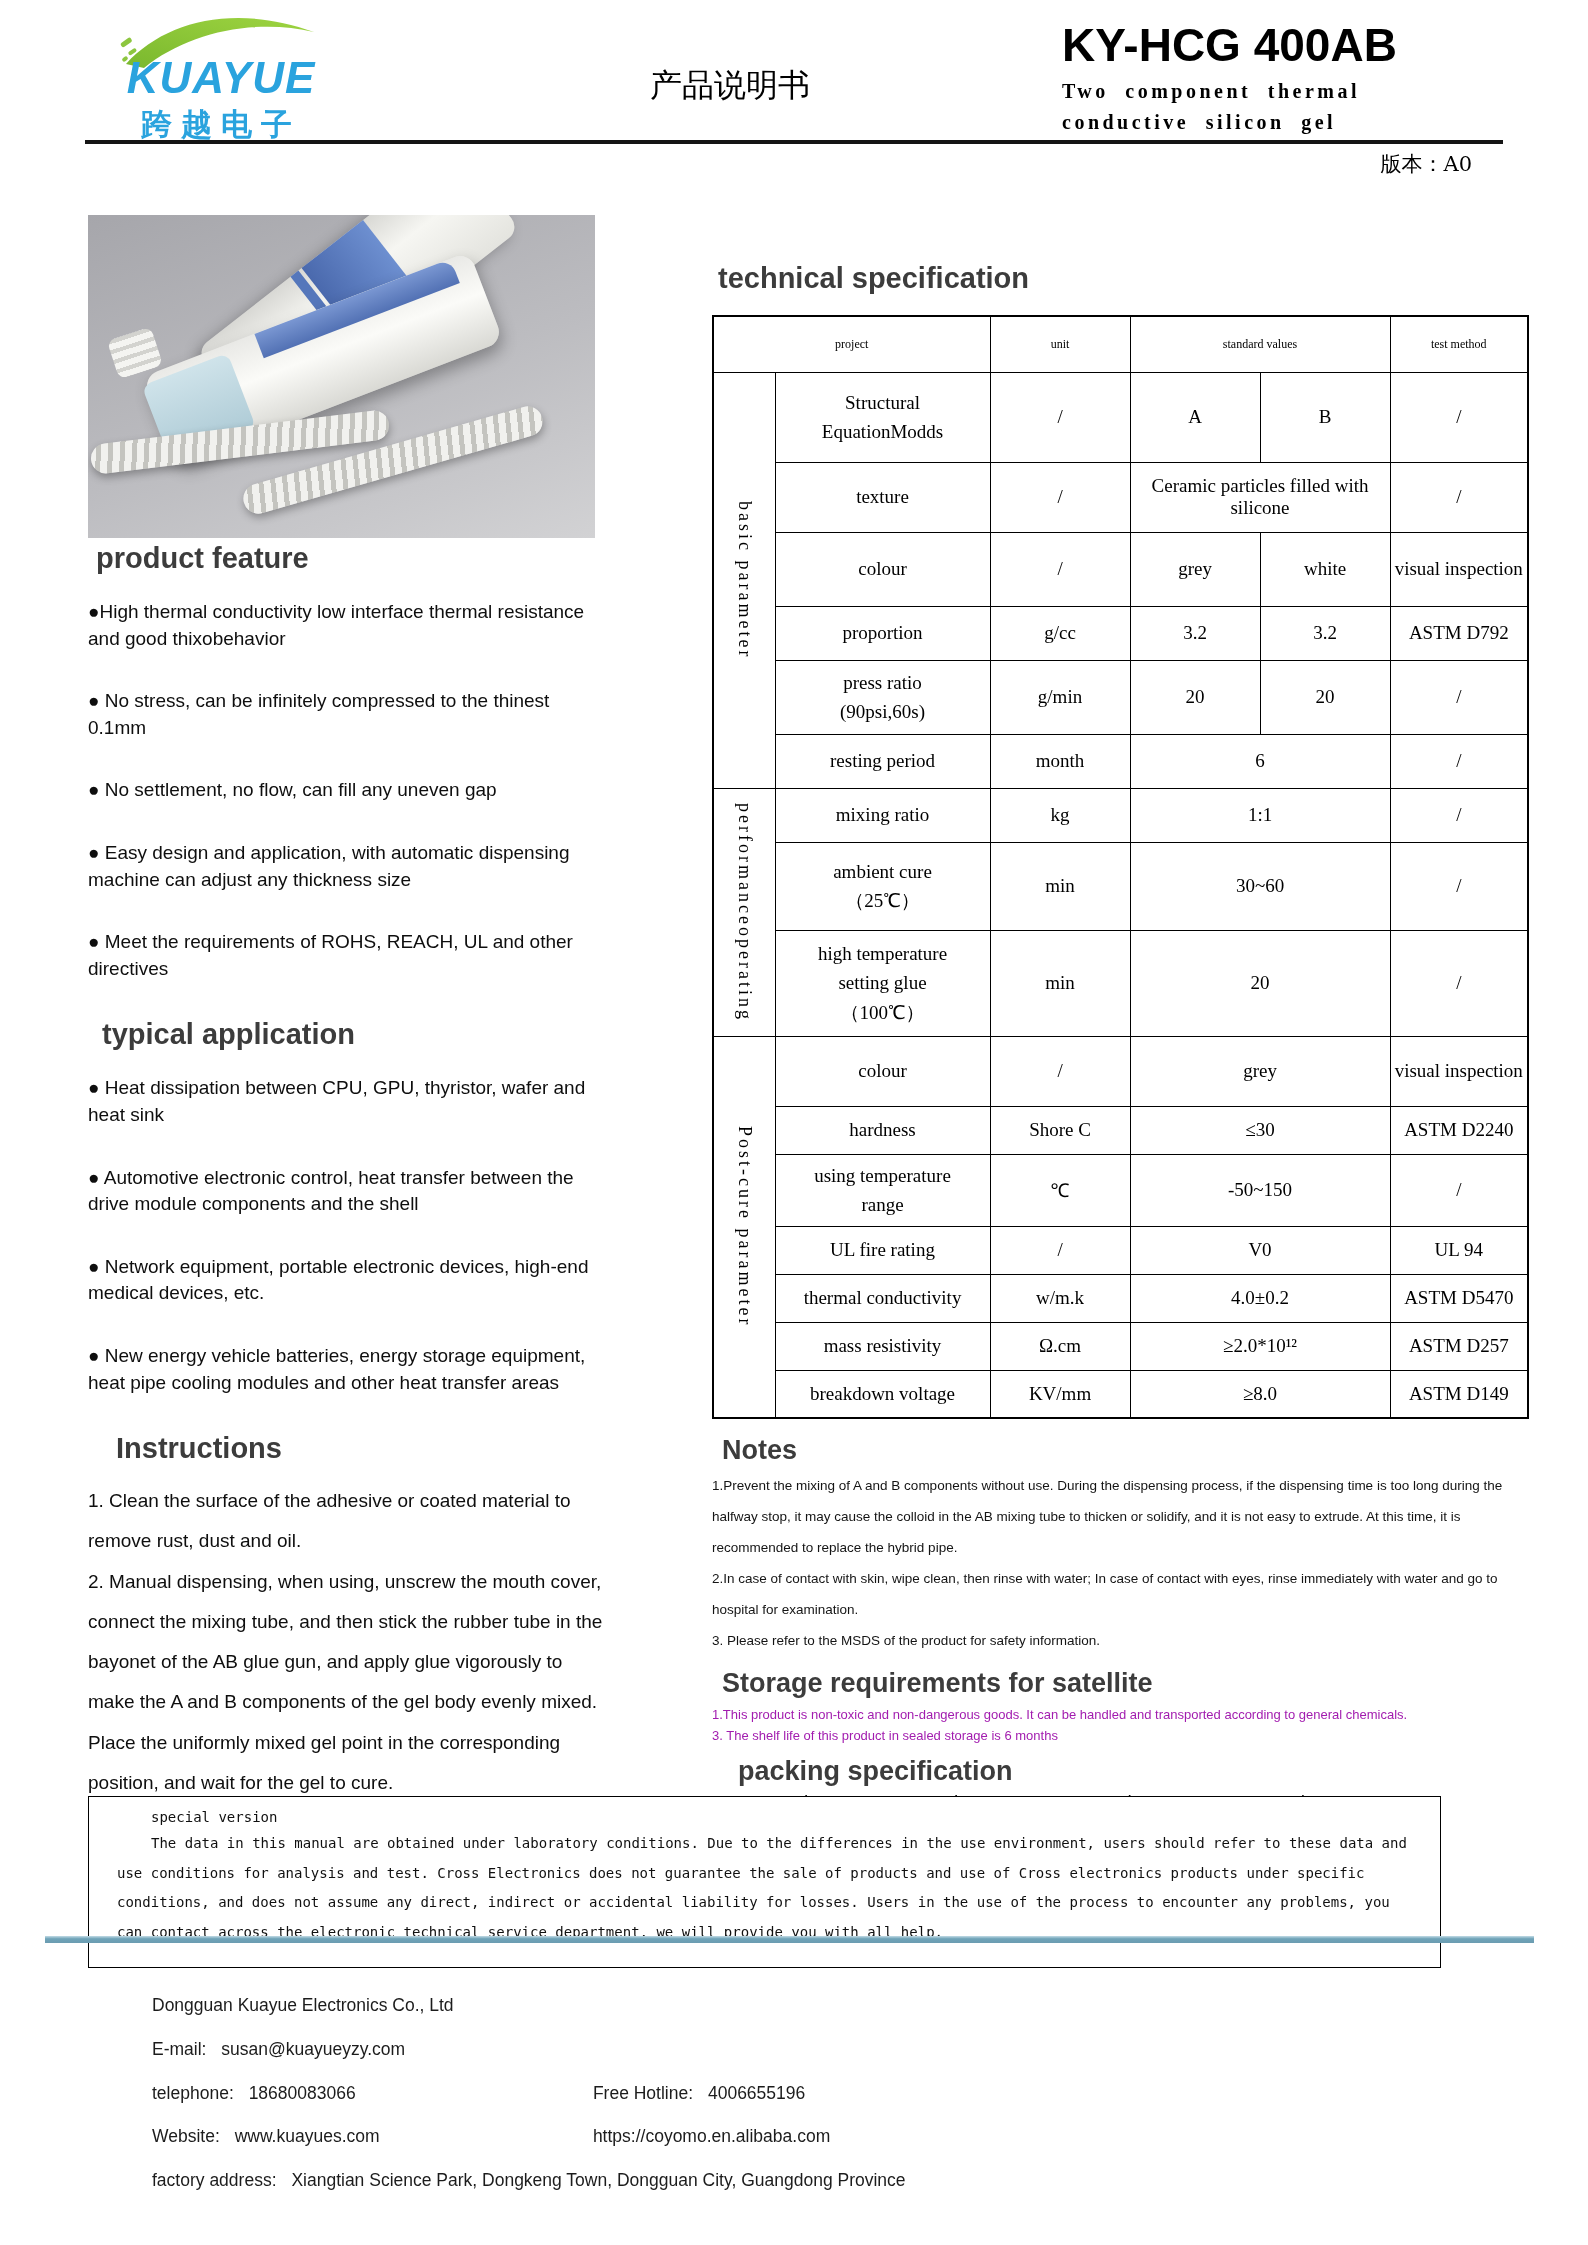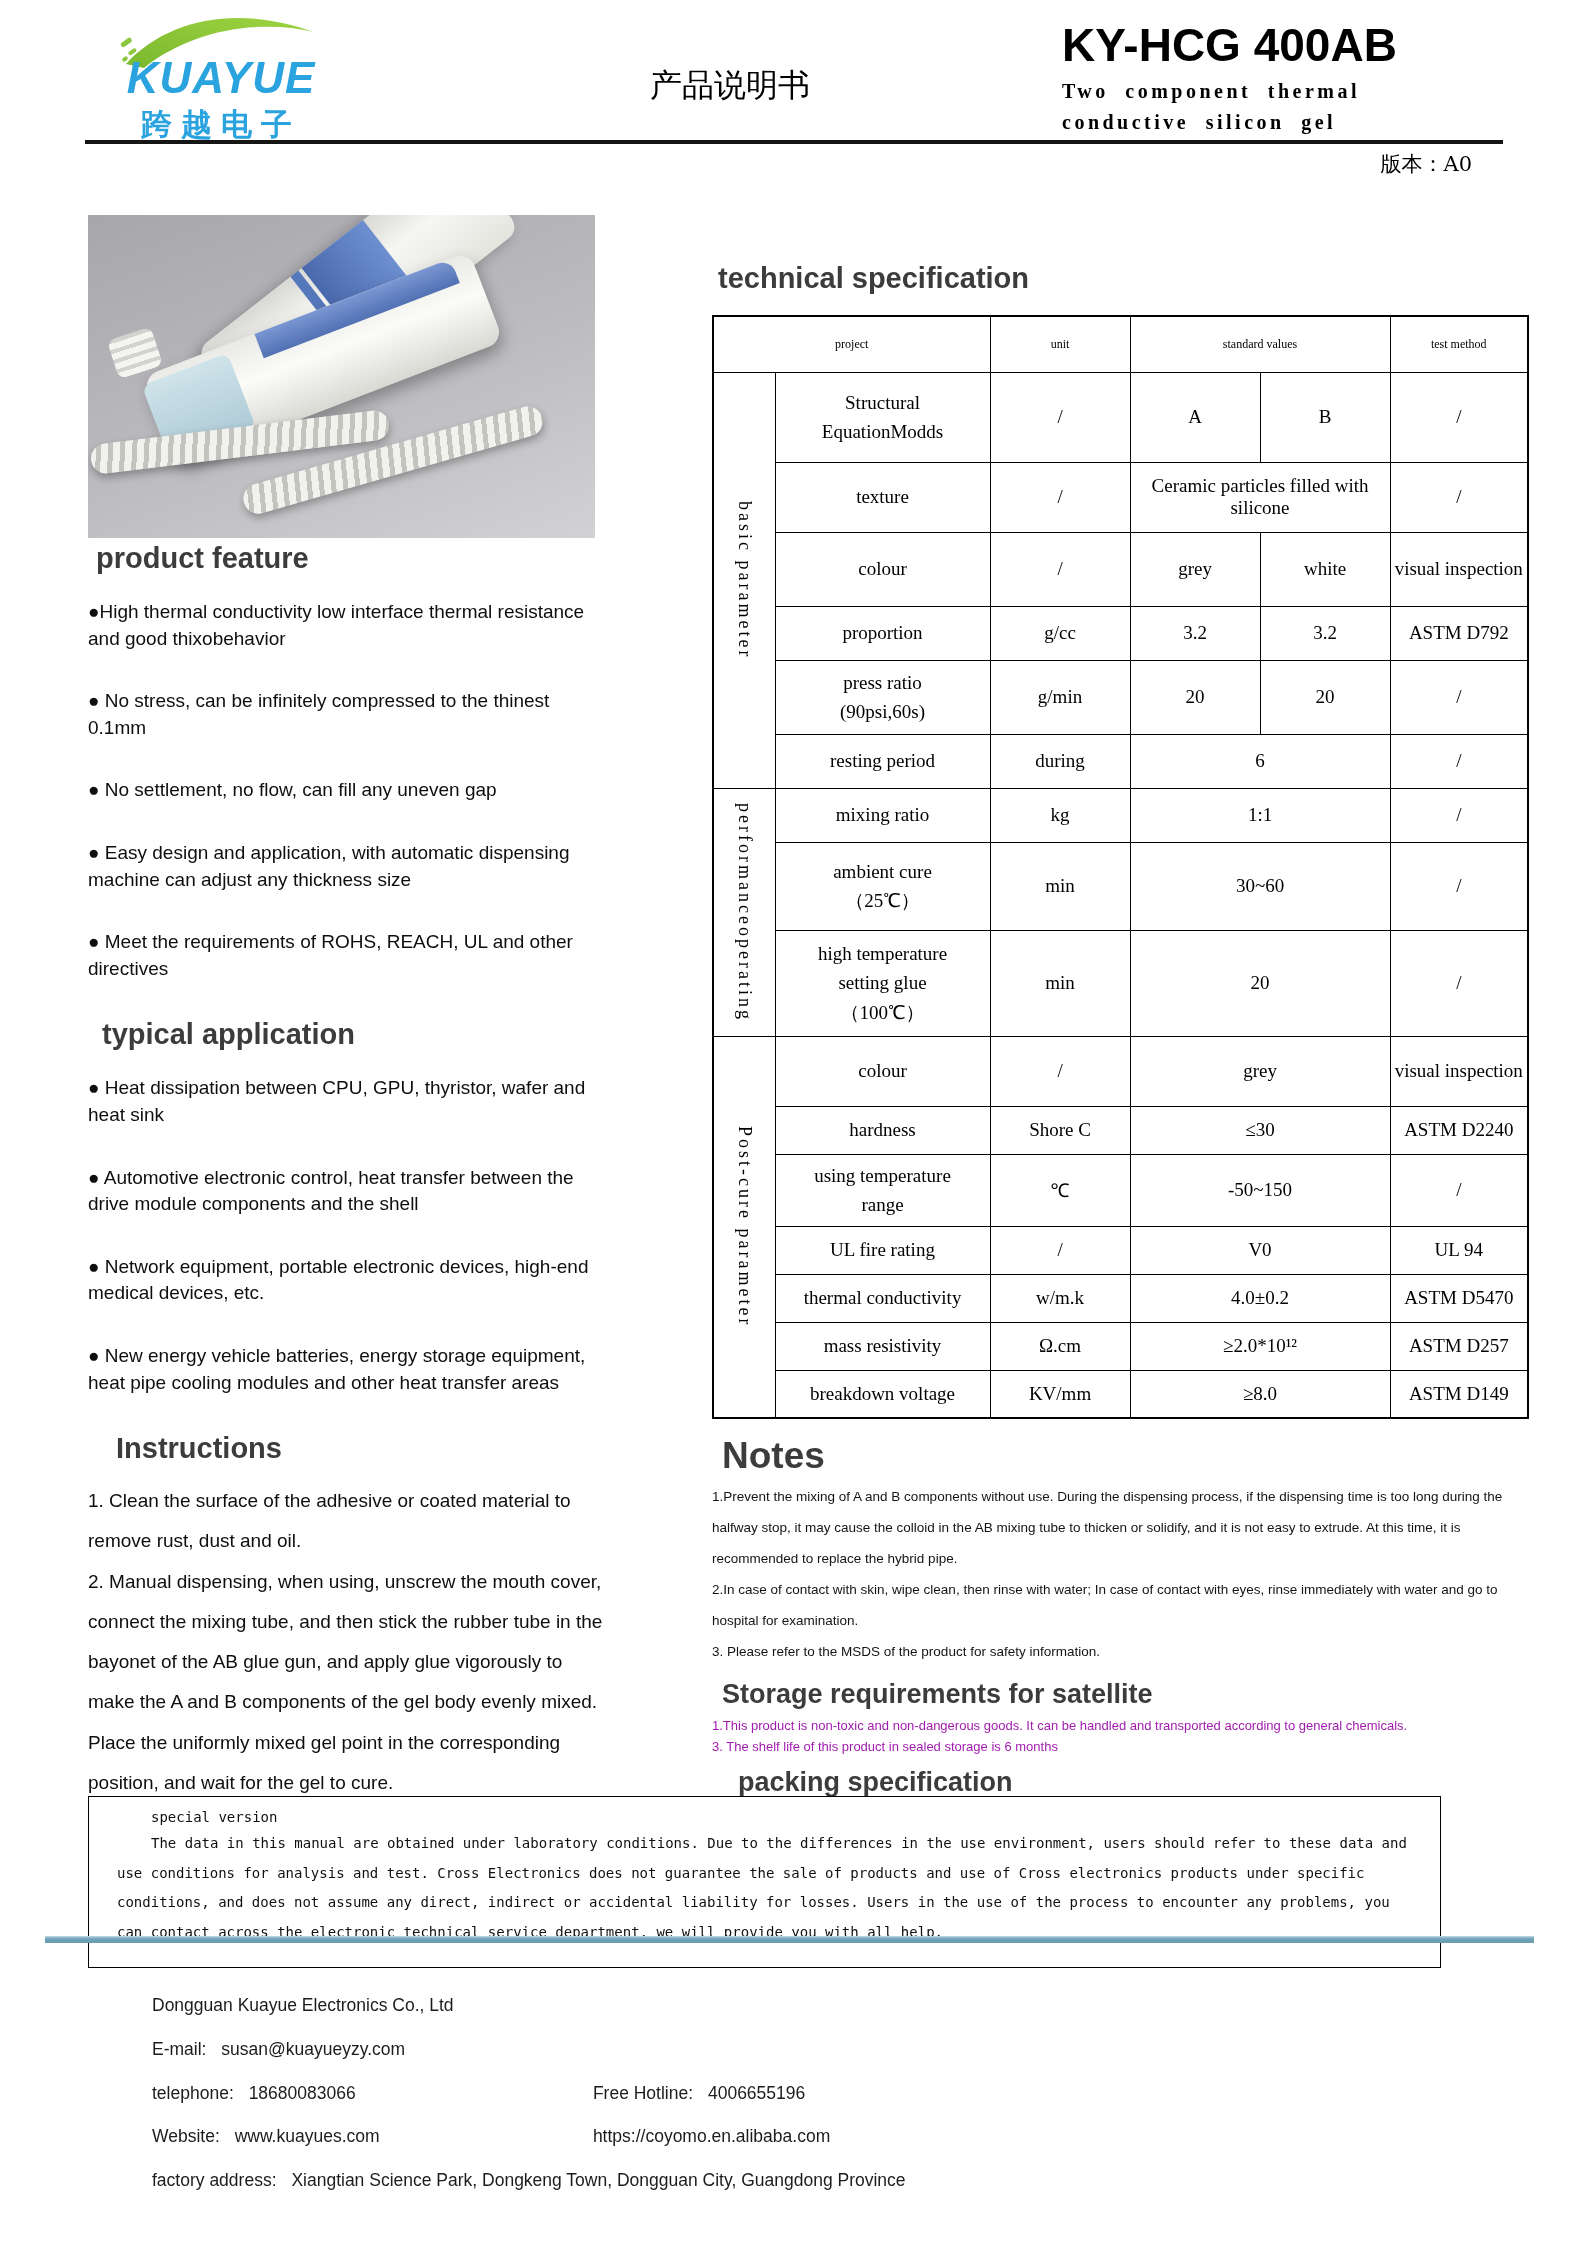--- a/index.html
+++ b/index.html
@@ -66,21 +66,21 @@
   .spec td, .spec th { border:1px solid #000; text-align:center; vertical-align:middle;
                        font-weight:normal; font-size:19px; color:#000; padding:3px 2px; overflow:hidden; }
   .spec th { font-size:12px; }
   .vgroup { writing-mode:vertical-lr; text-orientation:mixed; letter-spacing:3px; font-size:18px;
             padding:6px 0; margin:0 auto; }
   .cell-line { display:block; line-height:1.55; }
   tr.rh-hd{height:56px} tr.rh-a{height:90px} tr.rh-b{height:70px} tr.rh-c{height:74px}
   tr.rh-d{height:54px} tr.rh-e{height:74px} tr.rh-f{height:88px} tr.rh-g{height:106px}
   tr.rh-h{height:70px} tr.rh-i{height:48px} tr.rh-j{height:72px}
 
-  .notes-h { font-size:37px; font-weight:bold; color:#3c3c3c; margin:16px 0 4px 10px; }
+  .notes-h { font-size:27px; font-weight:bold; color:#3c3c3c; margin:16px 0 4px 10px; }
   .note { font-size:13.5px; line-height:2.3; margin:0; color:#141414; }
   .storage-h { font-size:27px; font-weight:bold; color:#3c3c3c; margin:12px 0 6px 10px; }
   .stor { font-size:13px; line-height:1.58; margin:0; color:#a21caf; }
   .pack-h { font-size:27px; font-weight:bold; color:#3c3c3c; margin:10px 0 4px 26px; }
   .pack-t { font-size:21px; color:#0c0c0c; margin-top:2px; }
 
   
   .disclaimer { position:absolute; left:88px; top:1796px; width:1353px; border:1px solid #000;
                 padding:12px 28px 19px 28px; font-family:"DejaVu Sans Mono", monospace;
                 font-size:14px; color:#101010; background:#fff; }
@@ -228,21 +228,21 @@
         </td>
         <td>g/min</td>
         <td>20</td>
         <td>20</td>
         <td>/</td>
       </tr>
       <tr class="rh-d">
         <td>
               <span class="cell-line">resting period</span>
             </td>
-        <td>during</td>
+        <td>month</td>
         <td colspan="2">6</td>
         <td>/</td>
       </tr>
       <tr class="rh-d">
         <td rowspan="3">
               <div class="vgroup">performanceoperating</div>
             </td>
         <td>
               <span class="cell-line">mixing ratio</span>
             </td>

